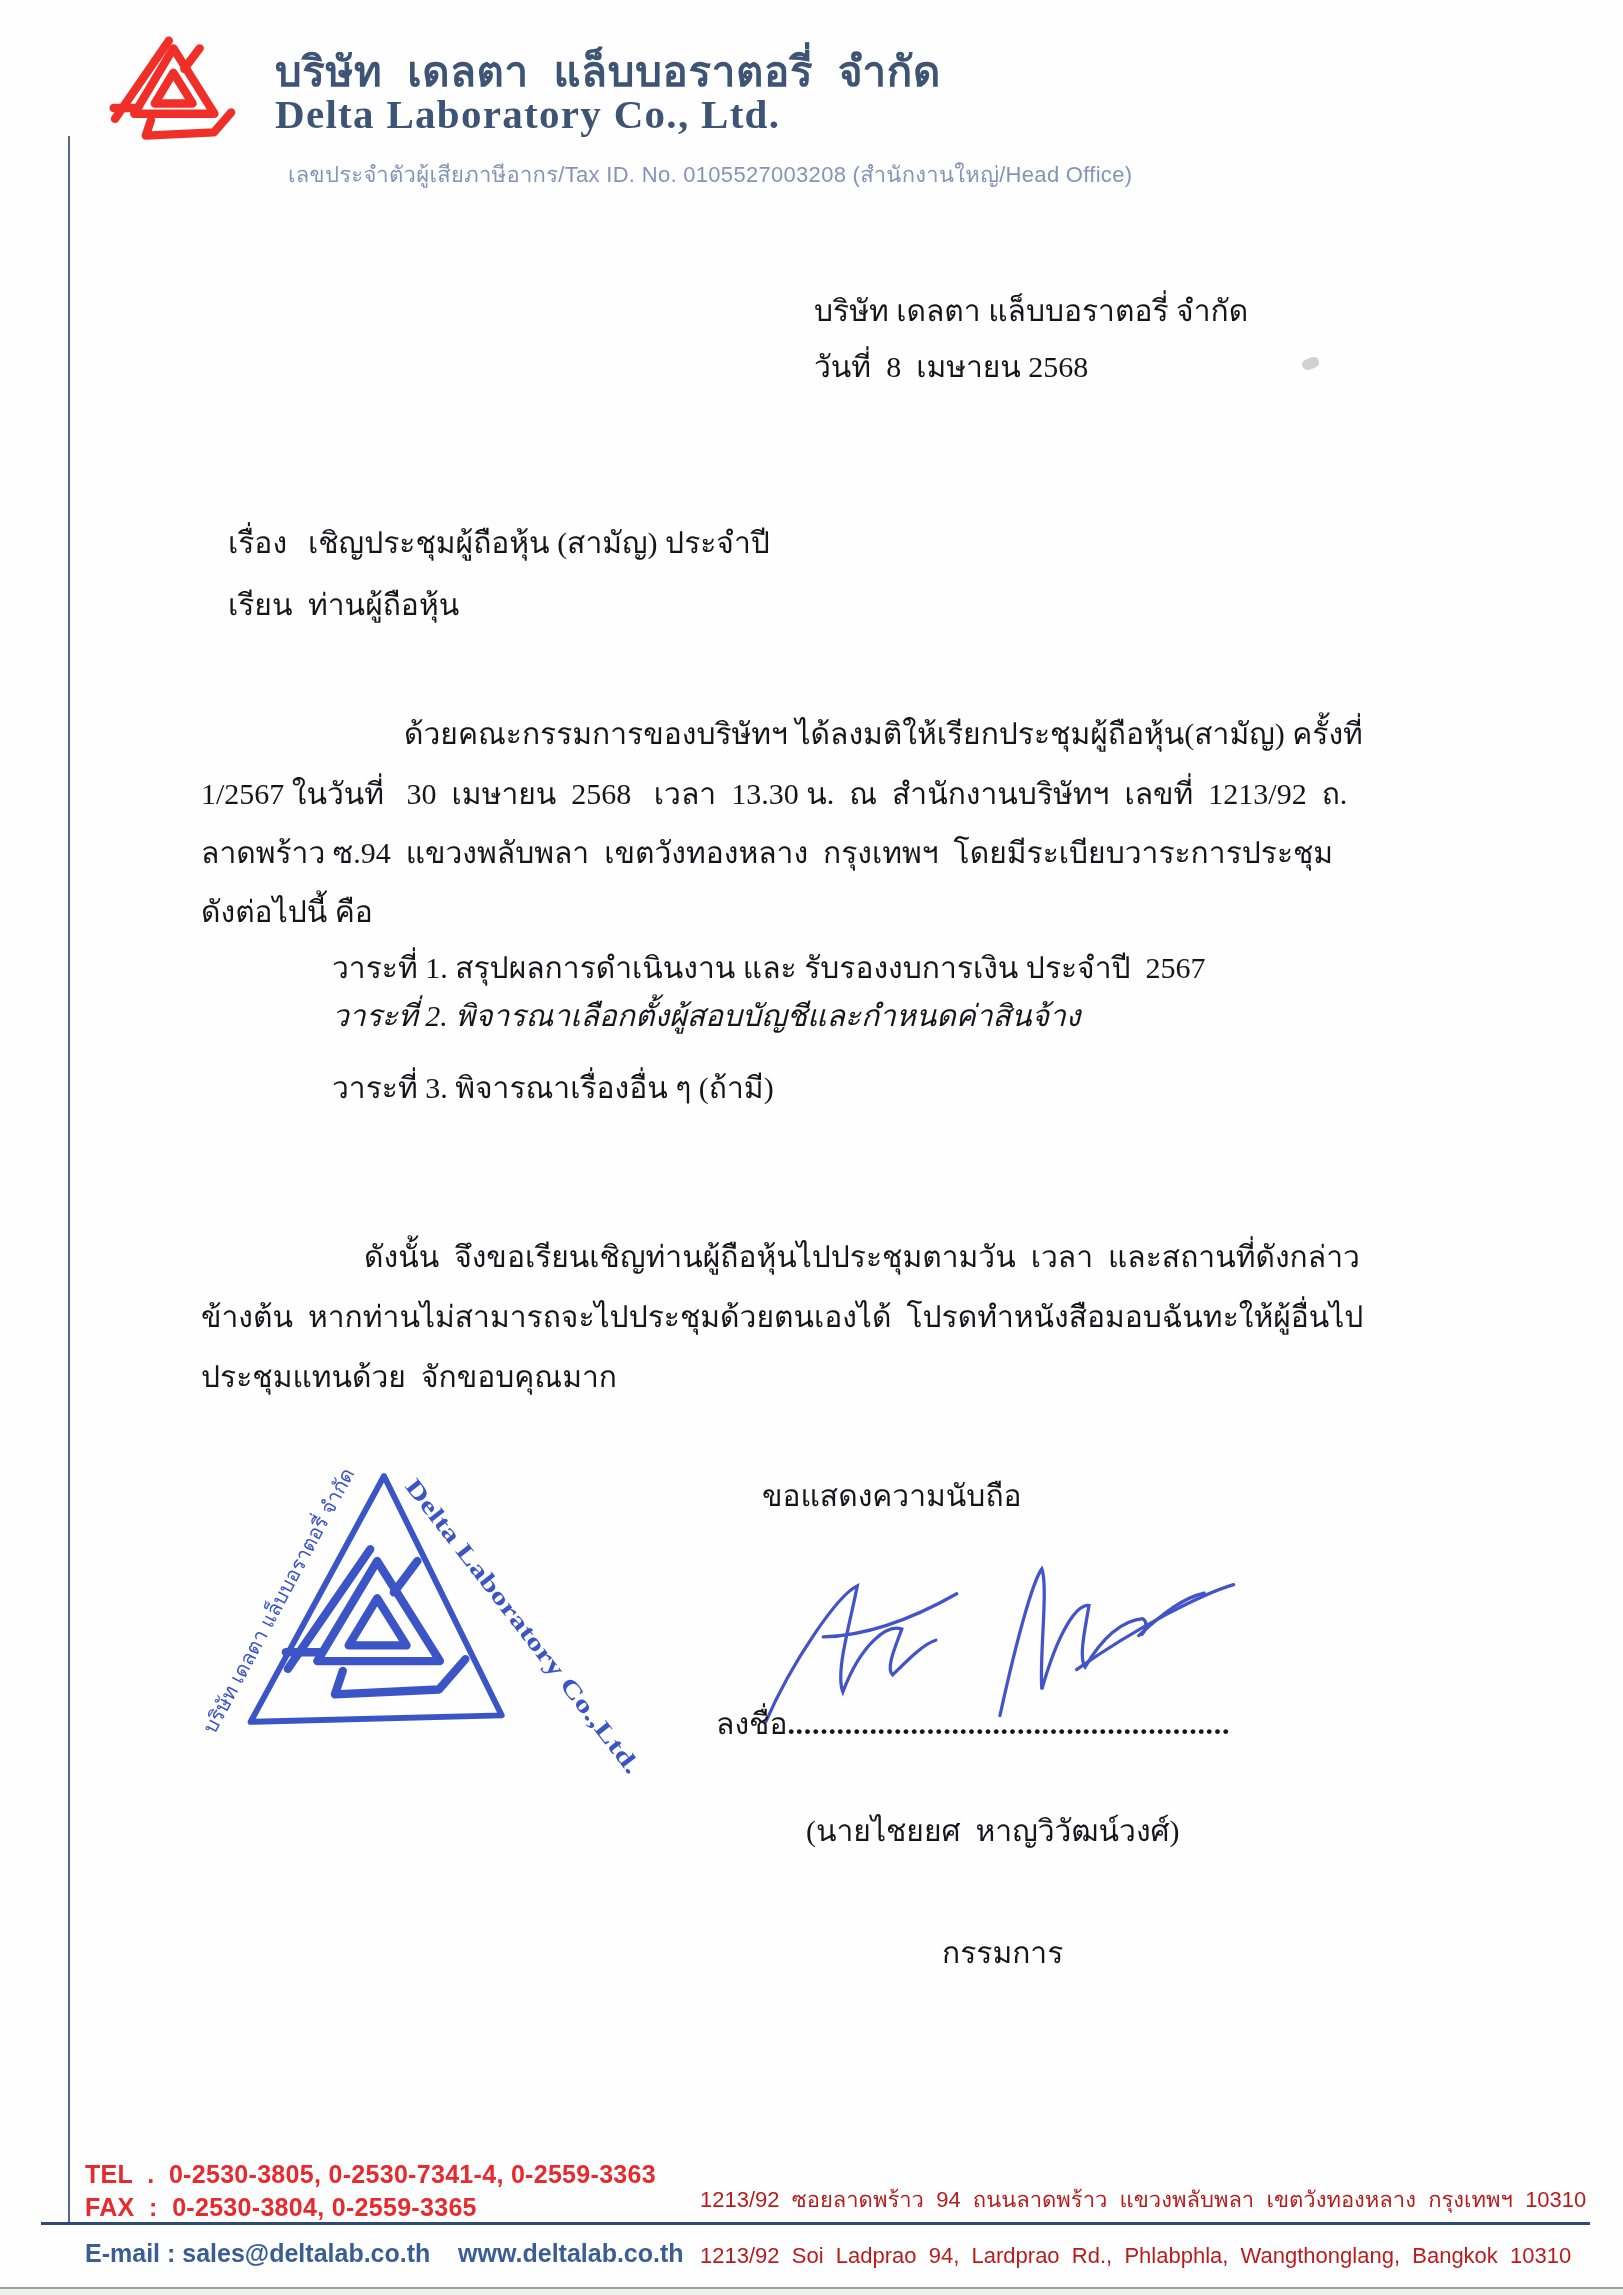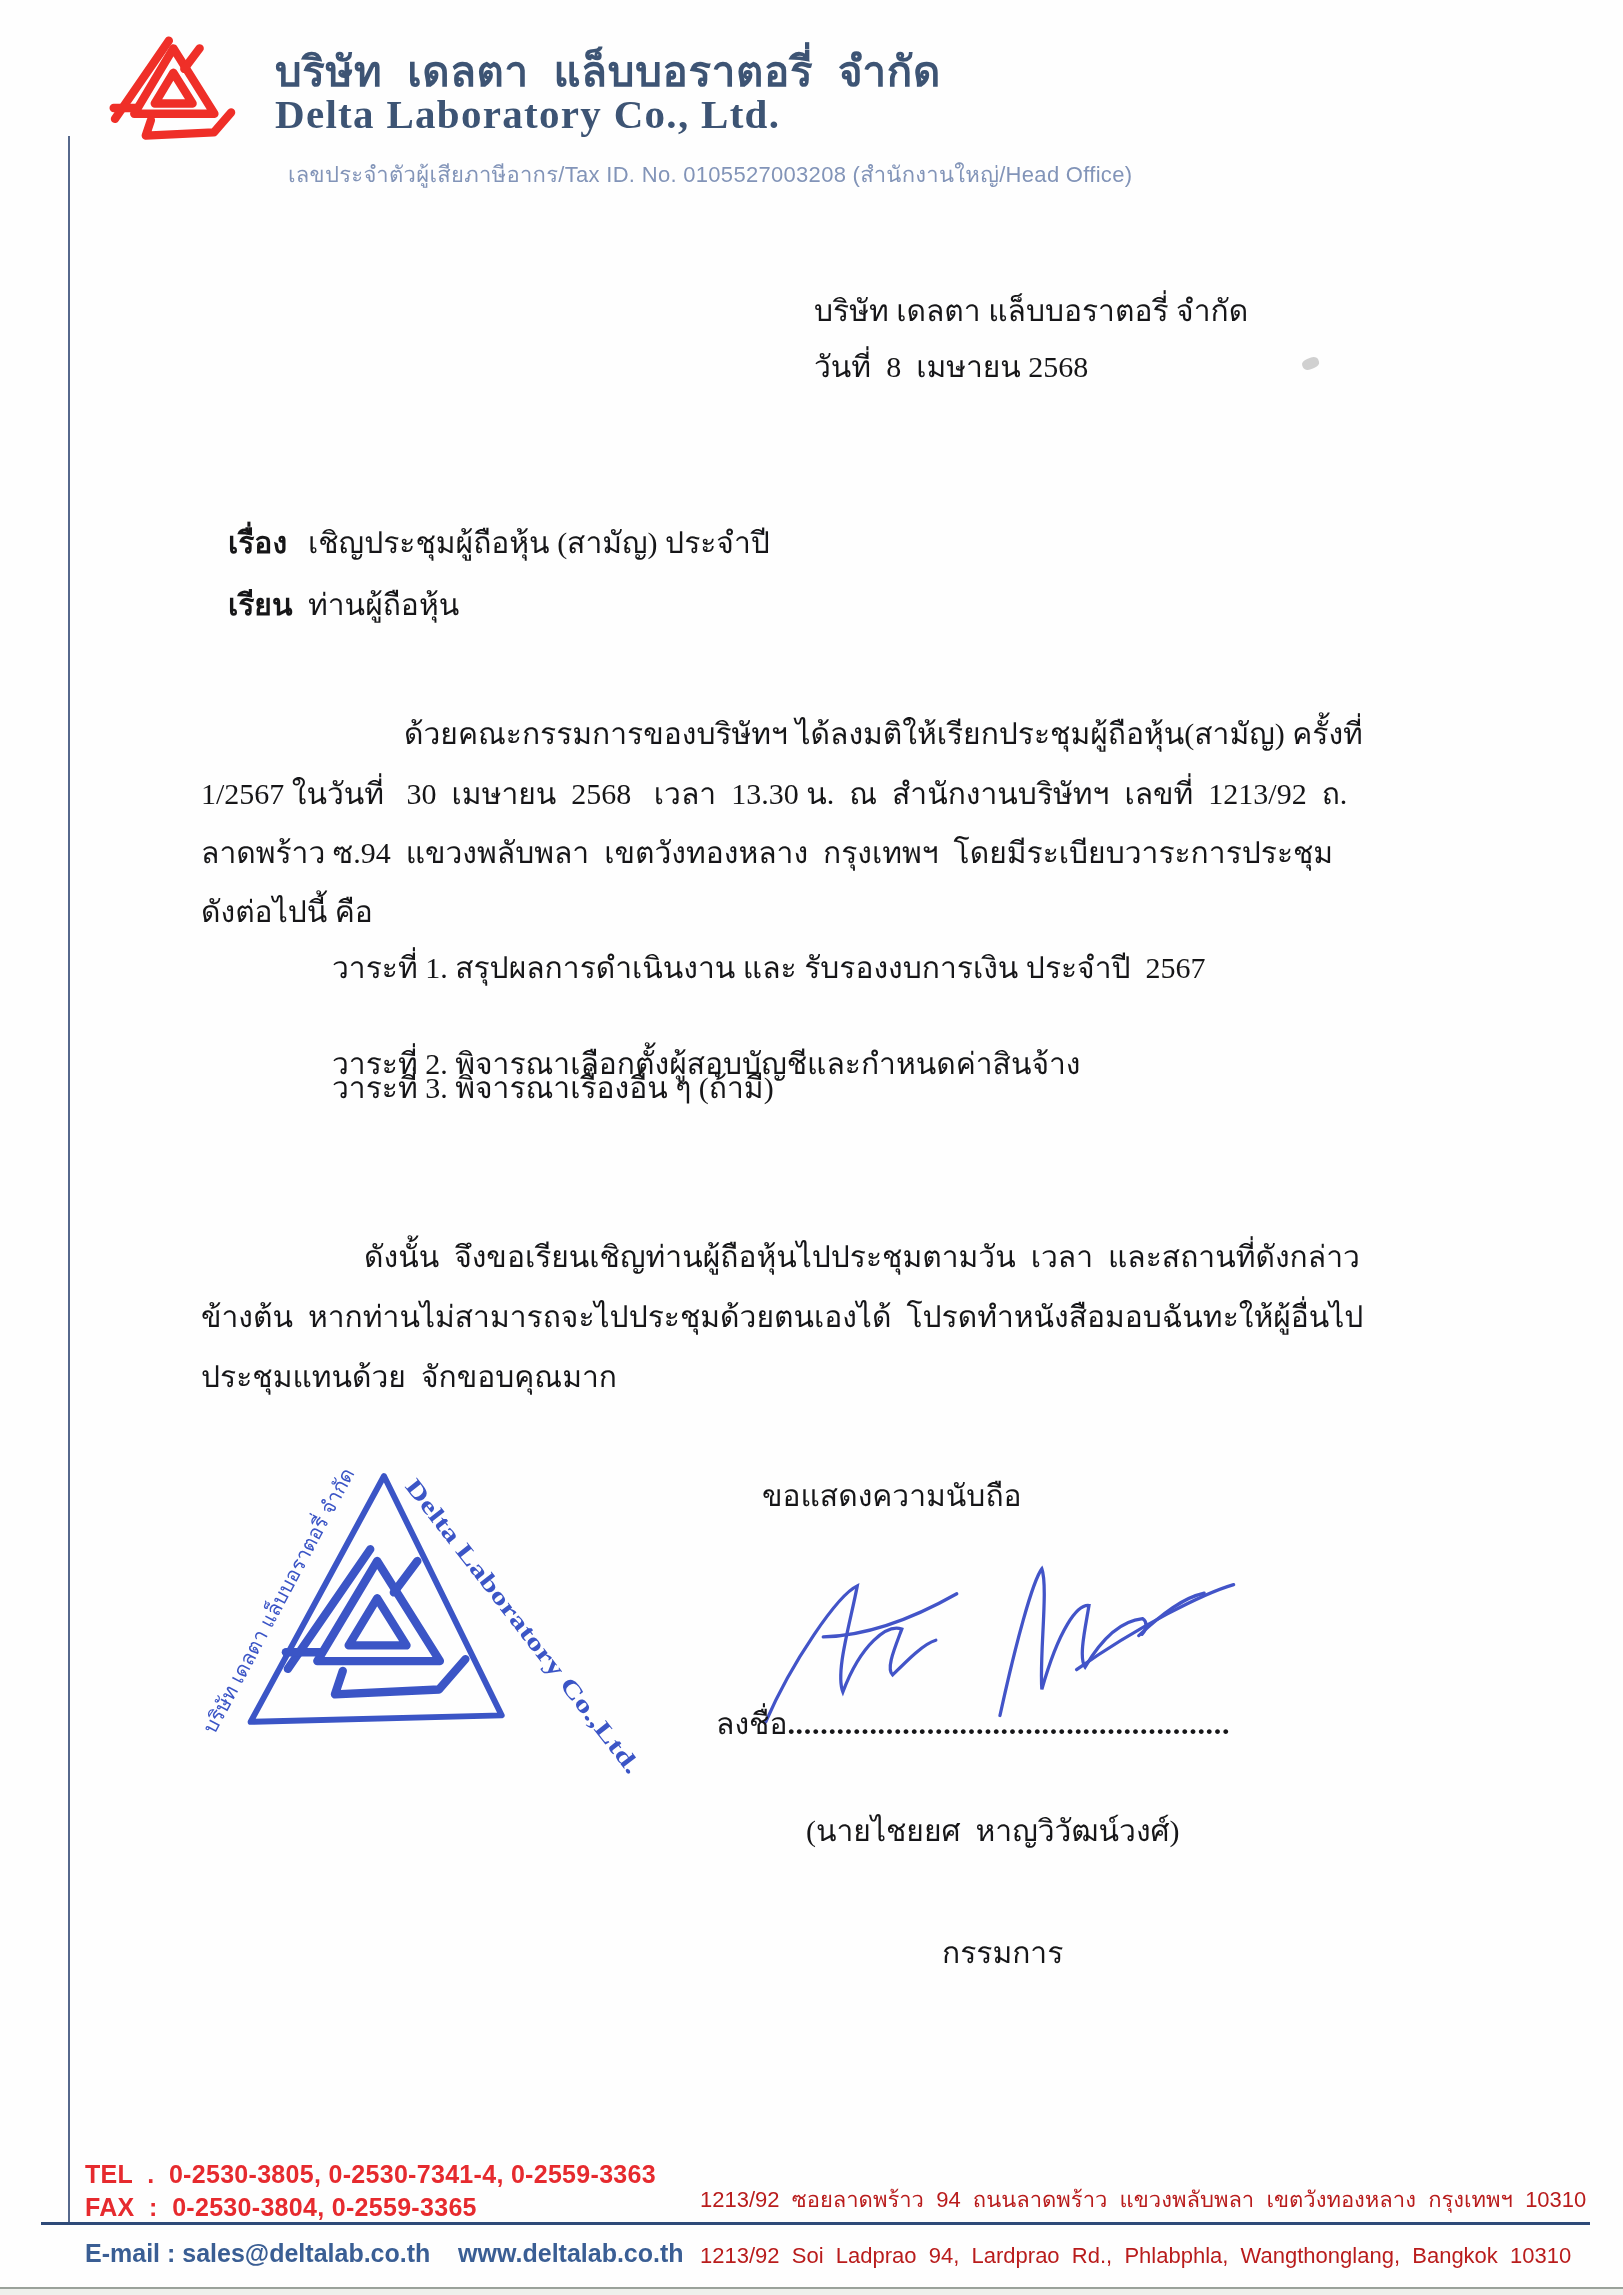--- a/index.html
+++ b/index.html
@@ -8,21 +8,21 @@
     font-family:"Liberation Serif",serif;color:#1b1b1d;overflow:hidden;
   }
   .abs{position:absolute;}
   .t{white-space:pre;}
   
   .co-th{font-family:"Liberation Sans",sans-serif;font-weight:bold;font-size:42px;color:#3d5474;letter-spacing:0.7px;}
   .co-en{font-family:"Liberation Serif",serif;font-weight:bold;font-size:41px;color:#3d5474;letter-spacing:1.3px;}
   .tax{font-family:"Liberation Sans",sans-serif;font-size:22px;color:#8294b8;letter-spacing:0.3px;}
   
   .b{font-size:30px;color:#161618;}
-  .lbl{display:inline-block;width:80px;font-weight:bold;}
+  .lbl{display:inline-block;width:80px;}
   
   .vrule{width:2px;background:#56688c;}
   .hrule{background:#2e4a78;}
   
   .ftred{font-family:"Liberation Sans",sans-serif;font-weight:bold;font-size:25px;color:#e62a2e;letter-spacing:0.3px;}
   .ftblue{font-family:"Liberation Sans",sans-serif;font-weight:bold;font-size:25px;color:#3a5e94;}
   .ftaddr{font-family:"Liberation Sans",sans-serif;font-size:22px;color:#b91c1c;}
   .artifact{position:absolute;background:#9a9a9a;opacity:.45;border-radius:40%;}
   .edge{background:#9aa29a;}
   .edge2{background:#eef0ec;}
@@ -60,21 +60,21 @@
 
   <div class="abs t b" style="left:228px;top:519px;"><span class="lbl">เรื่อง</span><span>เชิญประชุมผู้ถือหุ้น (สามัญ) ประจำปี</span></div>
   <div class="abs t b" style="left:228px;top:581px;"><span class="lbl">เรียน</span><span>ท่านผู้ถือหุ้น</span></div>
 
   <div class="abs t b" style="left:364px;top:710px;margin-left:40px;">ด้วยคณะกรรมการของบริษัทฯ ได้ลงมติให้เรียกประชุมผู้ถือหุ้น(สามัญ) ครั้งที่</div>
   <div class="abs t b" style="left:201px;top:770px;">1/2567 ในวันที่   30  เมษายน  2568   เวลา  13.30 น.  ณ  สำนักงานบริษัทฯ  เลขที่  1213/92  ถ.</div>
   <div class="abs t b" style="left:201px;top:829px;">ลาดพร้าว ซ.94  แขวงพลับพลา  เขตวังทองหลาง  กรุงเทพฯ  โดยมีระเบียบวาระการประชุม</div>
   <div class="abs t b" style="left:201px;top:888px;">ดังต่อไปนี้ คือ</div>
 
   <div class="abs t b" style="left:332px;top:944px;">วาระที่ 1. สรุปผลการดำเนินงาน และ รับรองงบการเงิน ประจำปี  2567</div>
-  <div class="abs t b" style="left:332px;top:1040px;">วาระที่ 2. พิจารณาเลือกตั้งผู้สอบบัญชีและกำหนดค่าสินจ้าง</div>
+  <div class="abs t b" style="left:332px;top:992px;font-style:italic;">วาระที่ 2. พิจารณาเลือกตั้งผู้สอบบัญชีและกำหนดค่าสินจ้าง</div>
   <div class="abs t b" style="left:332px;top:1064px;">วาระที่ 3. พิจารณาเรื่องอื่น ๆ (ถ้ามี)</div>
 
   <div class="abs t b" style="left:364px;top:1233px;">ดังนั้น  จึงขอเรียนเชิญท่านผู้ถือหุ้นไปประชุมตามวัน  เวลา  และสถานที่ดังกล่าว</div>
   <div class="abs t b" style="left:201px;top:1293px;">ข้างต้น  หากท่านไม่สามารถจะไปประชุมด้วยตนเองได้  โปรดทำหนังสือมอบฉันทะให้ผู้อื่นไป</div>
   <div class="abs t b" style="left:201px;top:1353px;">ประชุมแทนด้วย  จักขอบคุณมาก</div>
 
   <div class="abs t b" style="left:762px;top:1472px;">ขอแสดงความนับถือ</div>
 
   <svg class="abs" style="left:196px;top:1442px;color:#3b55c6;" width="478" height="412" viewBox="0 0 730 630">
     <path d="M287 52 L467 418 L83 428 Z" fill="none" stroke="#3b55c6" stroke-width="9" stroke-linejoin="round"></path>

